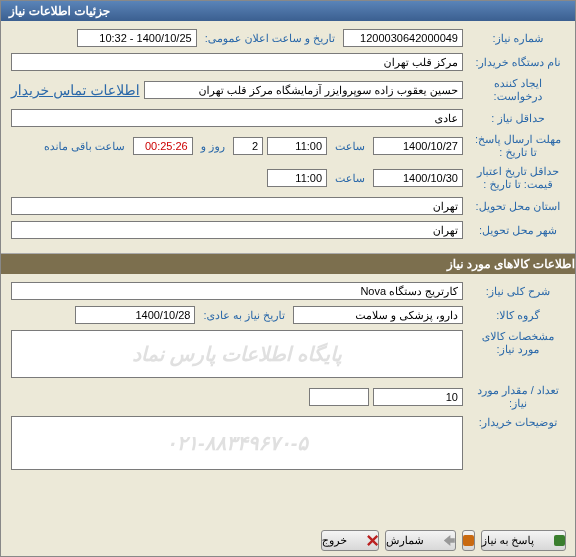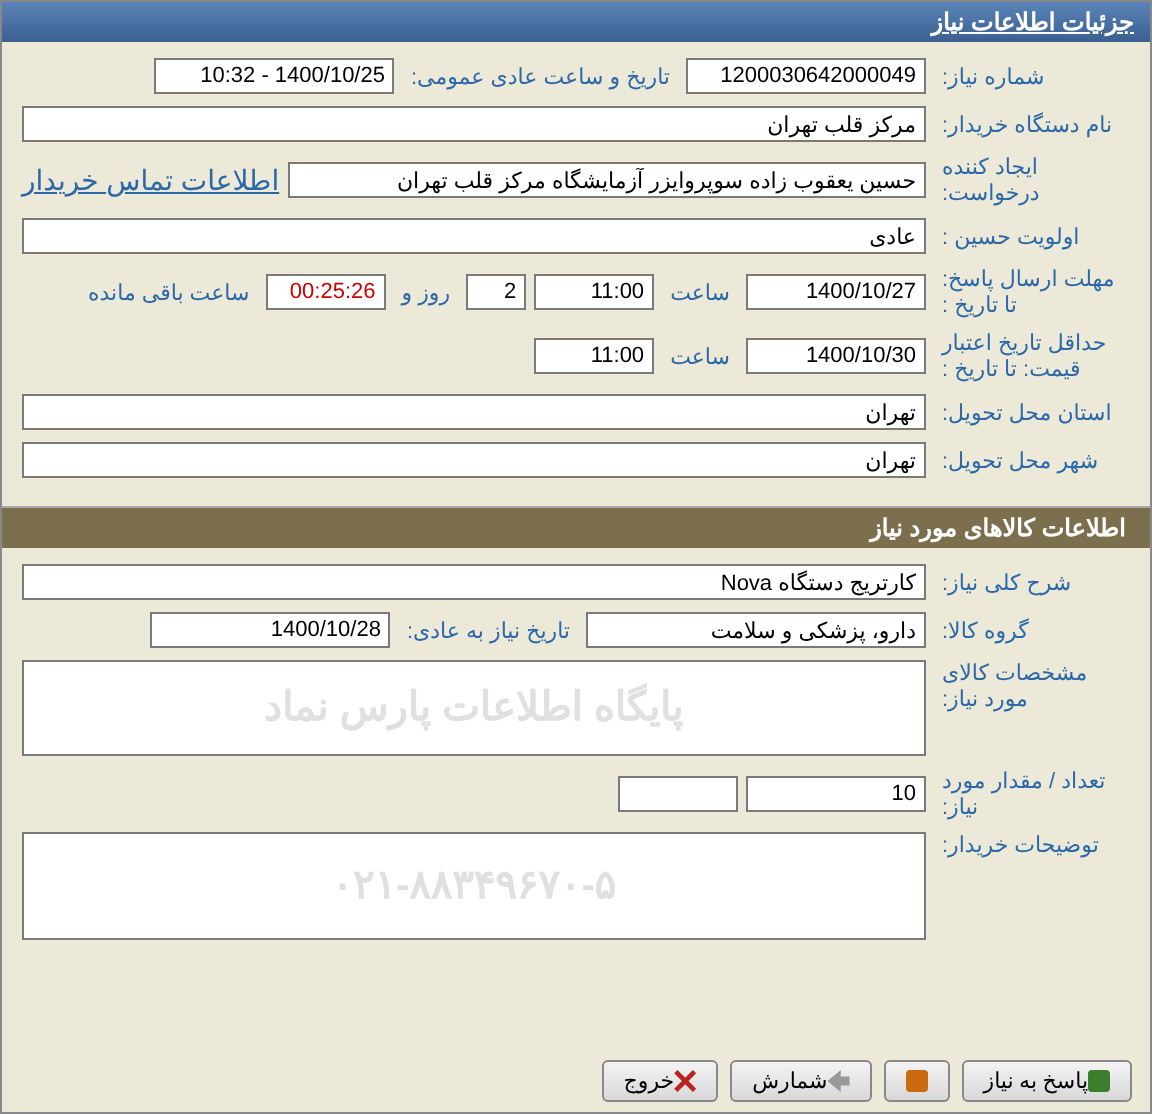--- a/index.html
+++ b/index.html
@@ -13,37 +13,36 @@
   overflow: hidden;
   position: relative;
 }
 .window { border: 1px solid #888; background: #ece9d8; width: 576px; height: 557px; }
 .titlebar {
   background: linear-gradient(#5a84b8, #3b5f90);
   color: #fff;
   padding: 3px 8px;
   font-size: 12px;
   font-weight: bold;
-  text-align: right;
-  text-decoration: underline;
+  text-align: left;
 }
 .section-header {
   background: #7c6f4e;
   color: #fff;
-  padding: 3px 12px;
+  padding: 3px 0;
   font-size: 12px;
   font-weight: bold;
   border-top: 1px solid #aaa;
 }
 .content { padding: 8px 10px; }
 .row { display: flex; align-items: center; margin-bottom: 6px; gap: 4px; }
 .label {
   width: 98px;
   color: #2a68a9;
-  text-align: left;
+  text-align: center;
   padding-left: 4px;
   font-size: 11px;
 }
 .label2 {
   color: #2a68a9;
   text-align: right;
   padding: 0 4px;
   font-size: 11px;
 }
 input[type=text], textarea {
@@ -56,20 +55,21 @@
   text-align: right;
 }
 .bigtext { flex: 1; }
 .wm-area {
   position: relative;
   border: 1px solid #7a7a7a;
   background: #fff;
   height: 48px;
   overflow: hidden;
   flex: 1;
+  font-style: italic;
 }
 .wm-area-tall { height: 54px; }
 .watermark {
   position: absolute;
   top: 50%; left: 50%;
   transform: translate(-50%, -50%);
   color: #e0e0e0;
   font-size: 20px;
   font-weight: bold;
   white-space: nowrap;
@@ -84,27 +84,27 @@
   left: 10px;
   right: 10px;
   display: flex;
   gap: 6px;
   justify-content: flex-start;
 }
 .btn {
   background: linear-gradient(#f4f4f4,#d8d8d8);
   border: 1px solid #888;
   border-radius: 3px;
-  padding: 3px 10px;
+  padding: 3px 0;
   font-family: Tahoma;
   font-size: 11px;
   cursor: pointer;
   display: inline-flex;
   align-items: center;
-  gap: 0;
+  gap: 20px;
 }
 .btn .ico { width: 11px; height: 11px; display: inline-block; }
 .ico-reply { background: #3a7e2e; border-radius: 2px; }
 .ico-doc { background: #c96a10; border-radius: 2px; }
 .ico-back { background: #999; clip-path: polygon(0 50%, 60% 0, 60% 30%, 100% 30%, 100% 70%, 60% 70%, 60% 100%); }
 .ico-close { background: #b22; clip-path: polygon(15% 0,50% 35%,85% 0,100% 15%,65% 50%,100% 85%,85% 100%,50% 65%,15% 100%,0 85%,35% 50%,0 15%); }
 .linkbtn { color: #2a68a9; cursor: pointer; text-decoration: underline; font-size: 14px; }
 .w60 { width: 60px; text-align: center; }
 .w90 { width: 90px; text-align: center; }
 .w120 { width: 120px; text-align: center; }
@@ -113,37 +113,37 @@
 </head>
 <body>
 <div class="window">
 
 <div class="titlebar">جزئیات اطلاعات نیاز</div>
 
 <div class="content">
   <div class="row">
     <div class="label">شماره نیاز:</div>
     <input type="text" class="w120" value="1200030642000049" style="">
-    <div class="label2">تاریخ و ساعت عادی عمومی:</div>
+    <div class="label2">تاریخ و ساعت اعلان عمومی:</div>
     <input type="text" class="w120" value="1400/10/25 - 10:32" style="">
   </div>
 
   <div class="row">
     <div class="label">نام دستگاه خریدار:</div>
     <input type="text" class="bigtext" value="مرکز قلب تهران" style="">
   </div>
 
   <div class="row">
     <div class="label">ایجاد کننده درخواست:</div>
     <input type="text" class="bigtext" value="حسین یعقوب زاده سوپروایزر آزمایشگاه مرکز قلب تهران" style="">
     <span class="linkbtn">اطلاعات تماس خریدار</span>
   </div>
 
   <div class="row">
-    <div class="label">اولویت حسین :</div>
+    <div class="label">حداقل نیاز :</div>
     <input type="text" class="bigtext" value="عادی" style="">
   </div>
 
   <div class="row">
     <div class="label">مهلت ارسال پاسخ:  تا تاریخ :</div>
     <input type="text" class="w90" value="1400/10/27" style="">
     <div class="label2">ساعت</div>
     <input type="text" class="w60" value="11:00" style="">
     <input type="text" class="w30" value="2" style="">
     <div class="label2">روز و</div>

